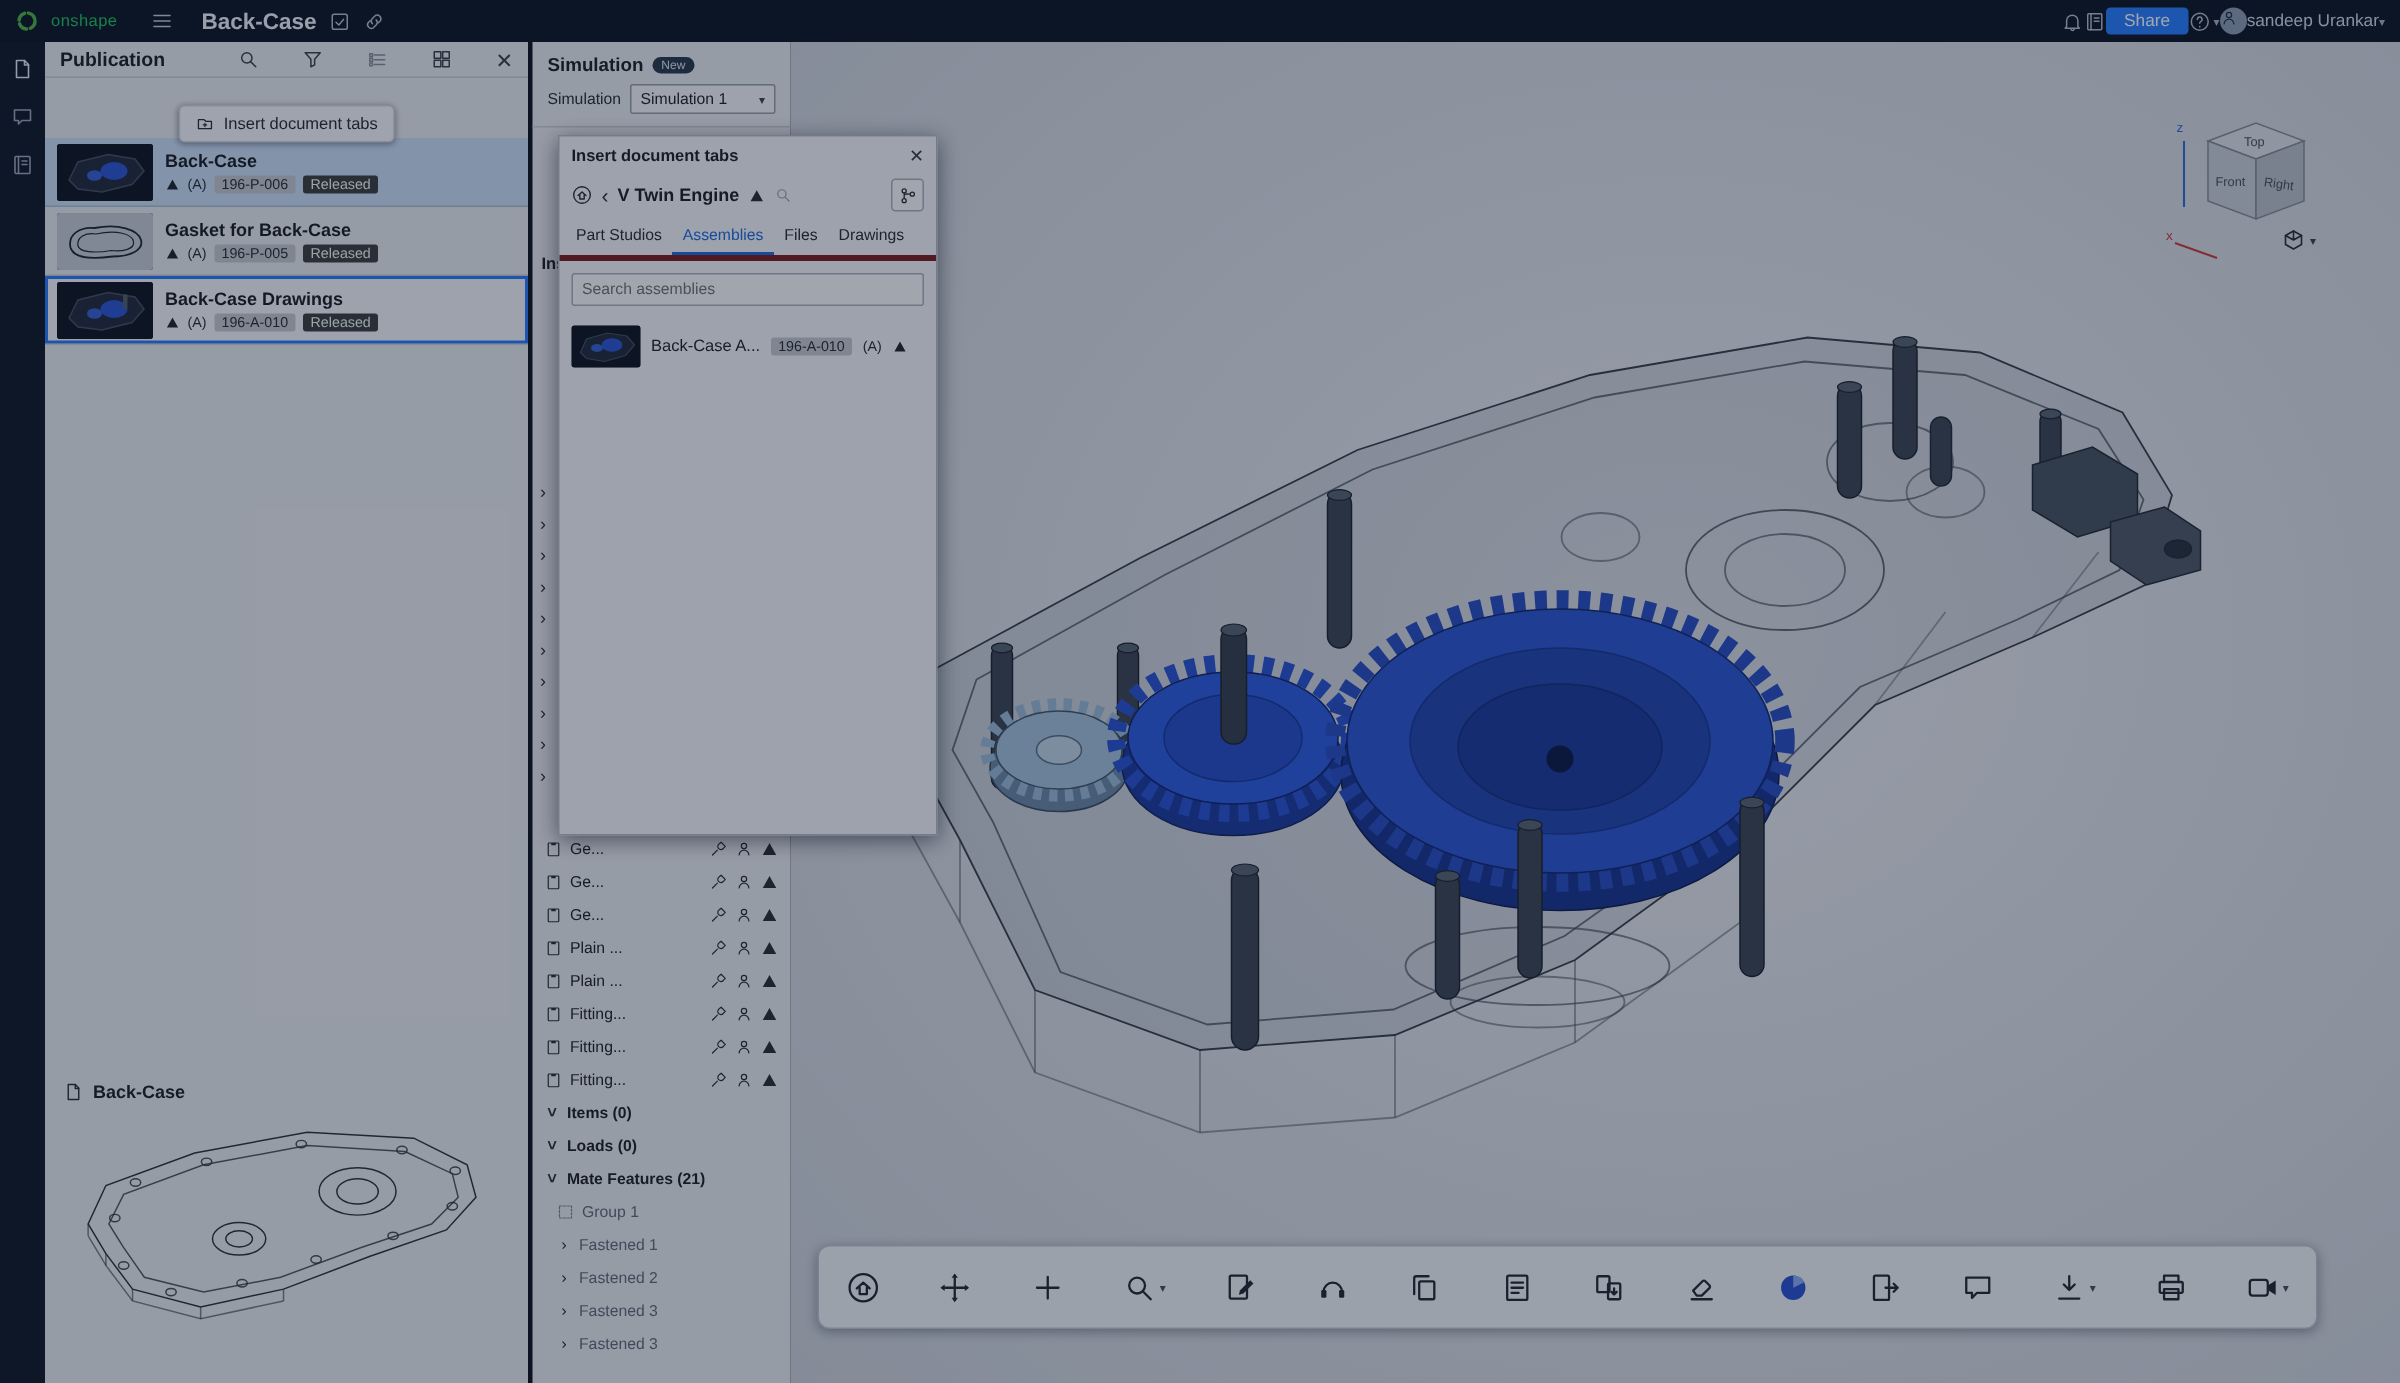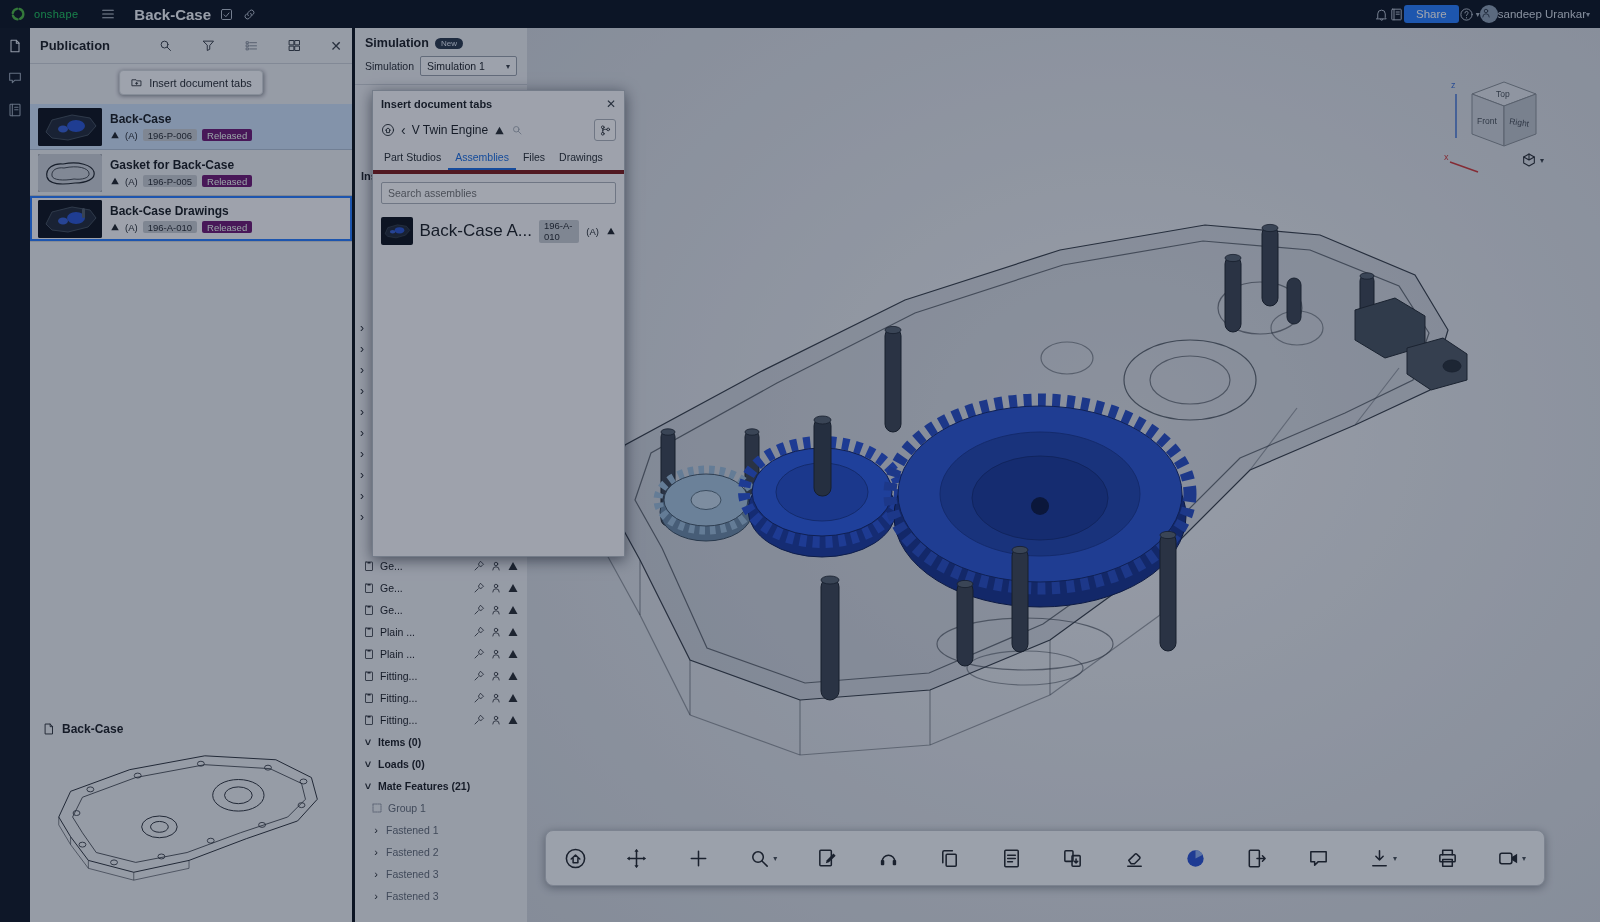--- a/index.html
+++ b/index.html
@@ -26,41 +26,41 @@
   .caret{font-size:8px;color:#aab4c0}
 
   
   .rail{position:absolute;top:28px;left:0;width:30px;bottom:0;background:#121b28;
     display:flex;flex-direction:column;align-items:center;padding-top:10px;gap:16px;z-index:25}
   .rail i{width:16px;height:16px;color:#9fabb9}
   .rail i.active{color:#e8eef5}
 
   
   .pub{position:absolute;top:28px;left:30px;width:322px;bottom:0;background:#eef0f3;z-index:24}
-  .pub-head{height:36px;display:flex;align-items:center;padding:0 10px;gap:28px;border-bottom:1px solid #cdd2d8}
+  .pub-head{height:24px;display:flex;align-items:center;padding:0 10px;gap:28px;border-bottom:1px solid #cdd2d8}
   .pub-title{font-size:13px;font-weight:700;color:#1d2126;margin-right:auto}
   .pub-head i{width:15px;height:15px;color:#3c434b}
   .pub-head i.dim-ico{color:#8a929c}
   .pub-close{font-size:14px;color:#3c434b;line-height:1}
   .insert-btn{position:absolute;top:42px;left:50%;transform:translateX(-50%);display:flex;align-items:center;gap:6px;
     background:#fbfcfd;border:1px solid #d6dade;border-radius:4px;padding:5px 10px;font-size:11px;color:#2a2f35;
     box-shadow:0 1px 4px rgba(10,16,26,.45);z-index:6;white-space:nowrap}
   .insert-btn i{width:13px;height:13px}
   .pub-list{margin-top:40px}
   .p-item{height:46px;display:flex;align-items:center;gap:8px;padding:0 8px;border-bottom:1px solid rgba(90,98,108,.25)}
   .p-item.sel{background:#cfe2f8}
   .p-item.act{background:#fafbfc;box-shadow:inset 0 0 0 2px #2a7fff}
   .thumb{width:64px;height:38px;border-radius:2px;overflow:hidden;flex:none;background:#11161f}
   .thumb svg{width:100%;height:100%}
   .p-body{display:flex;flex-direction:column;gap:3px;min-width:0}
   .p-name{font-size:12px;font-weight:700;color:#1b1f24;white-space:nowrap}
   .p-meta{display:flex;align-items:center;gap:5px;font-size:9.5px;color:#2a2f35}
   .warn-sm{width:10px;height:10px;color:#23282e}
   .badge-num{background:#c9cdd2;border-radius:2px;padding:0.5px 5px;color:#2a2f35}
-  .badge-rel{background:#701a75;border-radius:2px;padding:0.5px 5px;color:#f2fff4}
+  .badge-rel{background:#404040;border-radius:2px;padding:0.5px 5px;color:#f2fff4}
   .pub-preview{position:absolute;left:12px;right:12px;bottom:26px}
   .pv-head{display:flex;align-items:center;gap:6px;font-size:12px;font-weight:700;color:#1d2126;margin-bottom:6px}
   .pv-head i{width:14px;height:14px;color:#2a2f35}
   .pv{width:100%;height:150px}
   .pub-foot{position:absolute;left:0;right:0;bottom:0;height:20px;background:#e3e6ea;border-top:1px solid #c6cbd1;
     display:flex;align-items:center;gap:4px;padding:0 8px;font-size:9px;color:#3c434b}
   .key{border:1px solid #9aa2ac;border-radius:2px;background:#f4f6f8;padding:0 3px;font-size:8.5px;line-height:11px}
   .pub-foot .spacer{flex:1}
   .pub-foot i{width:12px;height:12px;color:#3c434b}
 
@@ -87,36 +87,36 @@
 
   
   .dlg{position:absolute;left:372px;top:90px;width:253px;height:467px;background:#fafbfc;border:1px solid #b7bdc4;
     box-shadow:0 3px 14px rgba(5,10,20,.55);z-index:40;display:flex;flex-direction:column}
   .dlg-titlebar{display:flex;align-items:center;padding:7px 8px 4px}
   .dlg-title{font-size:11px;font-weight:700;color:#1d2126}
   .dlg-x{margin-left:auto;font-size:12px;color:#3c434b;line-height:1}
   .dlg-nav{display:flex;align-items:center;gap:6px;padding:5px 8px}
   .dlg-nav i{width:14px;height:14px;color:#2a2f35}
   .dlg-back{font-size:14px;color:#2a2f35;line-height:1}
-  .dlg-doc{font-size:12px;font-weight:400;color:#1d2126;white-space:nowrap}
+  .dlg-doc{font-size:12px;font-weight:700;color:#1d2126;white-space:nowrap}
   .dlg-warn{width:11px !important;height:11px !important}
   .dlg-search-ico{color:#9aa2ac !important;width:12px !important;height:12px !important}
   .dlg-branch{margin-left:auto;width:22px;height:22px;border:1px solid #aeb4bb;border-radius:3px;
     display:flex;align-items:center;justify-content:center;background:#fff}
   .dlg-branch i{width:13px;height:13px;color:#2a2f35}
   .dlg-tabs{display:flex;border-bottom:4px solid #7f1d1d;padding:0 4px}
   .dlg-tab{font-size:10.5px;color:#2a2f35;padding:5px 7px;border-bottom:2px solid transparent;white-space:nowrap}
   .dlg-tab.on{color:#1f6fe0;border-bottom-color:#1f6fe0;font-weight:400}
   .dlg-searchbox{margin:8px;height:22px;border:1px solid #aeb4bb;border-radius:2px;background:#fff;
     display:flex;align-items:center;padding:0 6px}
   .dlg-searchbox input{border:none;outline:none;background:transparent;font-size:10.5px;color:#1d2126;width:100%;font-family:inherit}
   .dlg-item{display:flex;align-items:center;gap:7px;padding:5px 8px}
   .dlg-thumb{width:46px;height:28px;background:#11161f;border-radius:2px;overflow:hidden}
   .dlg-thumb svg{width:100%;height:100%}
-  .dlg-item-name{font-size:17px;color:#1d2126;white-space:nowrap}
+  .dlg-item-name{font-size:11px;color:#1d2126;white-space:nowrap}
   .dlg-item .badge-num,.dlg-item .rev{font-size:9.5px}
 
   
   .vp{position:absolute;top:28px;left:527px;right:0;bottom:0;
     background:radial-gradient(ellipse at 55% 45%, #f0f2f4 0%, #dde1e6 60%, #d2d7dd 100%)}
   .cad{position:absolute;inset:0;width:100%;height:100%}
   .viewcube{position:absolute;top:40px;right:54px;width:104px;height:110px}
   .cube-tool{position:absolute;top:124px;right:56px;display:flex;align-items:center;gap:3px;color:#2a2f35}
   .cube-tool i{width:16px;height:16px}
 

